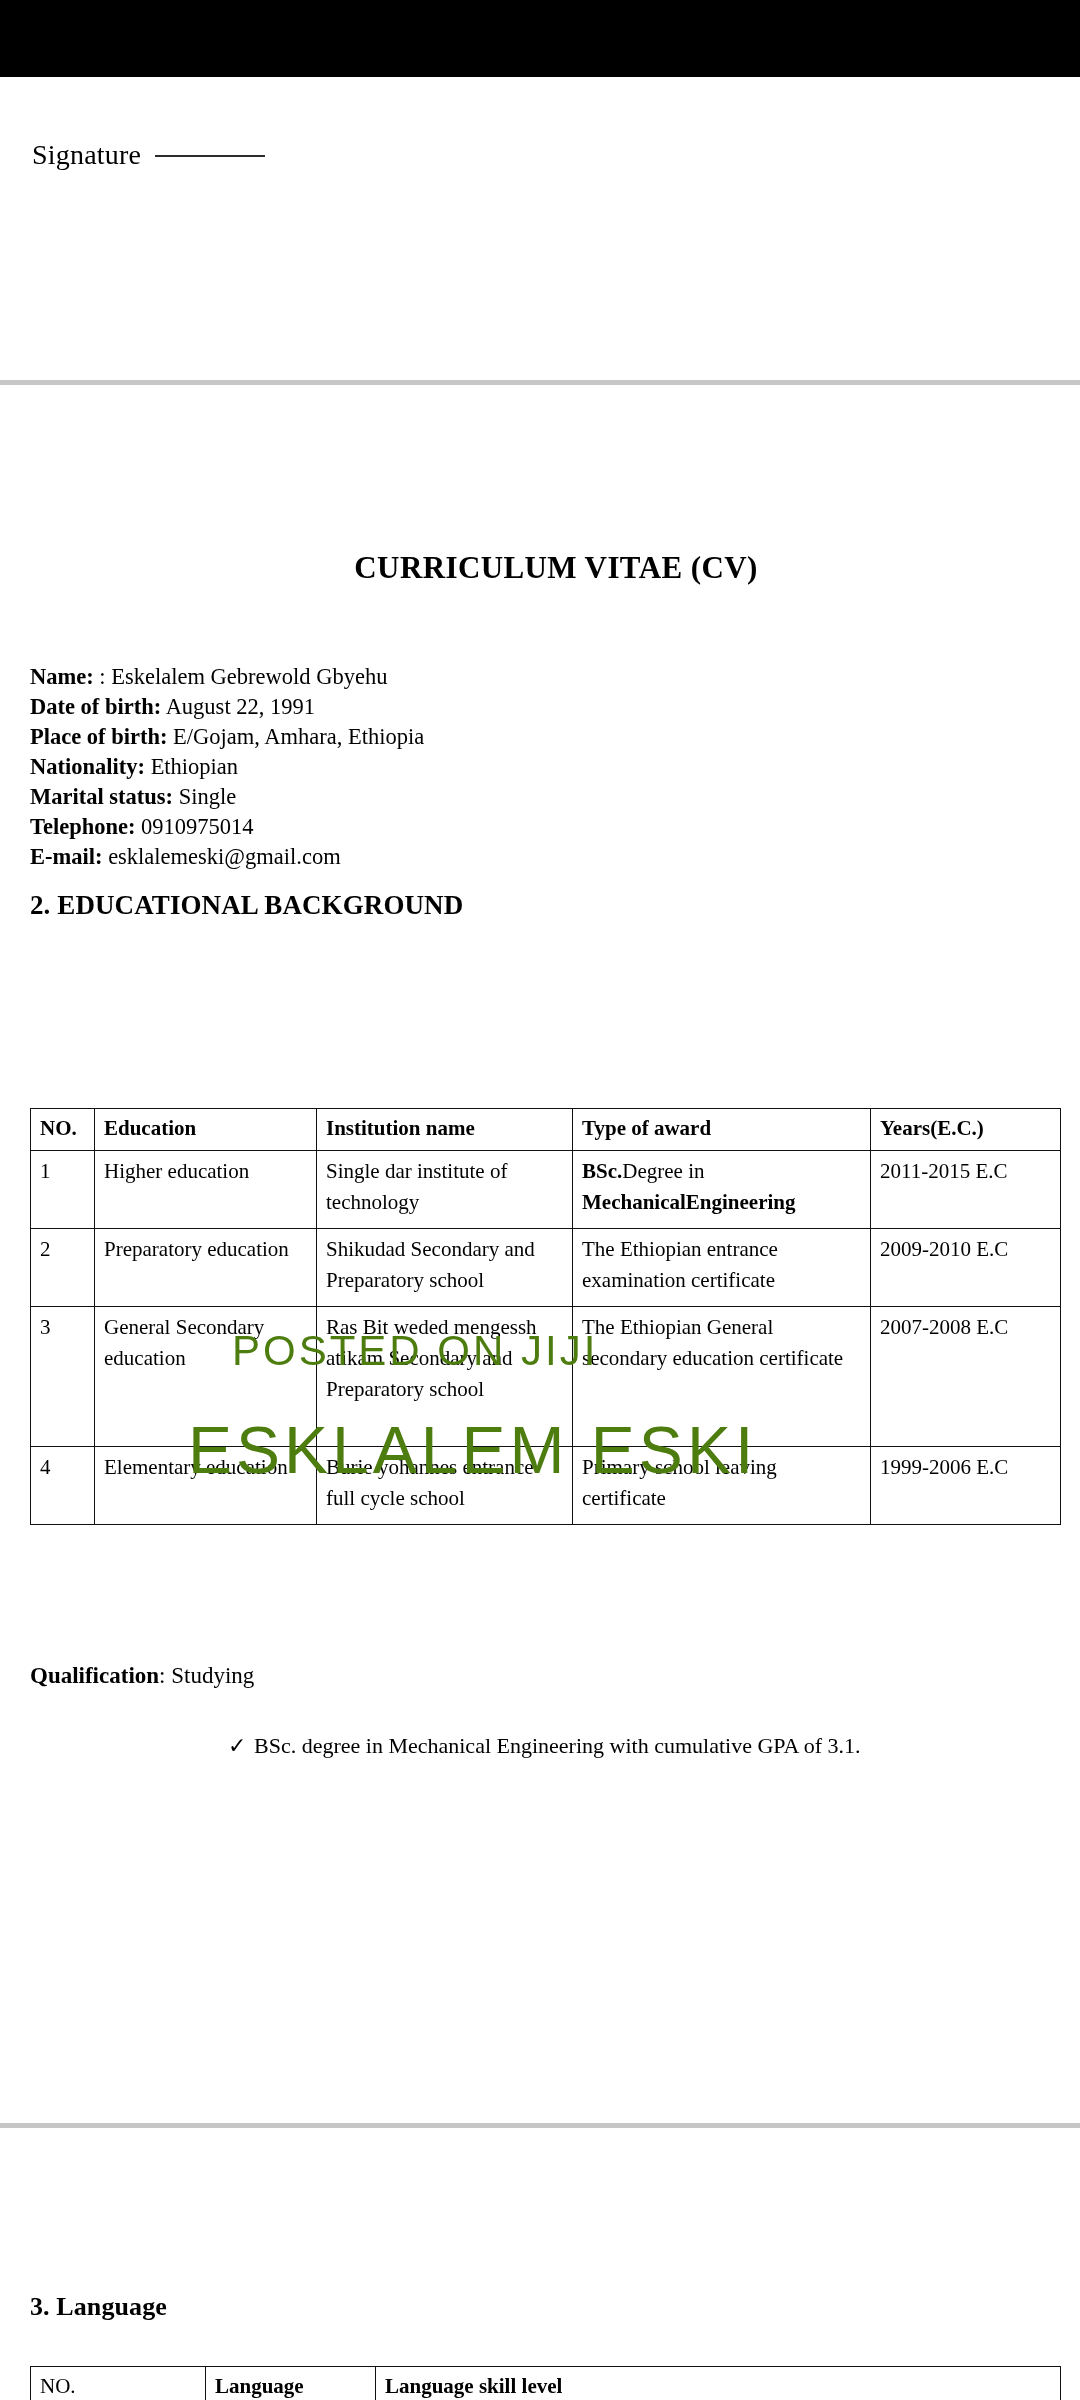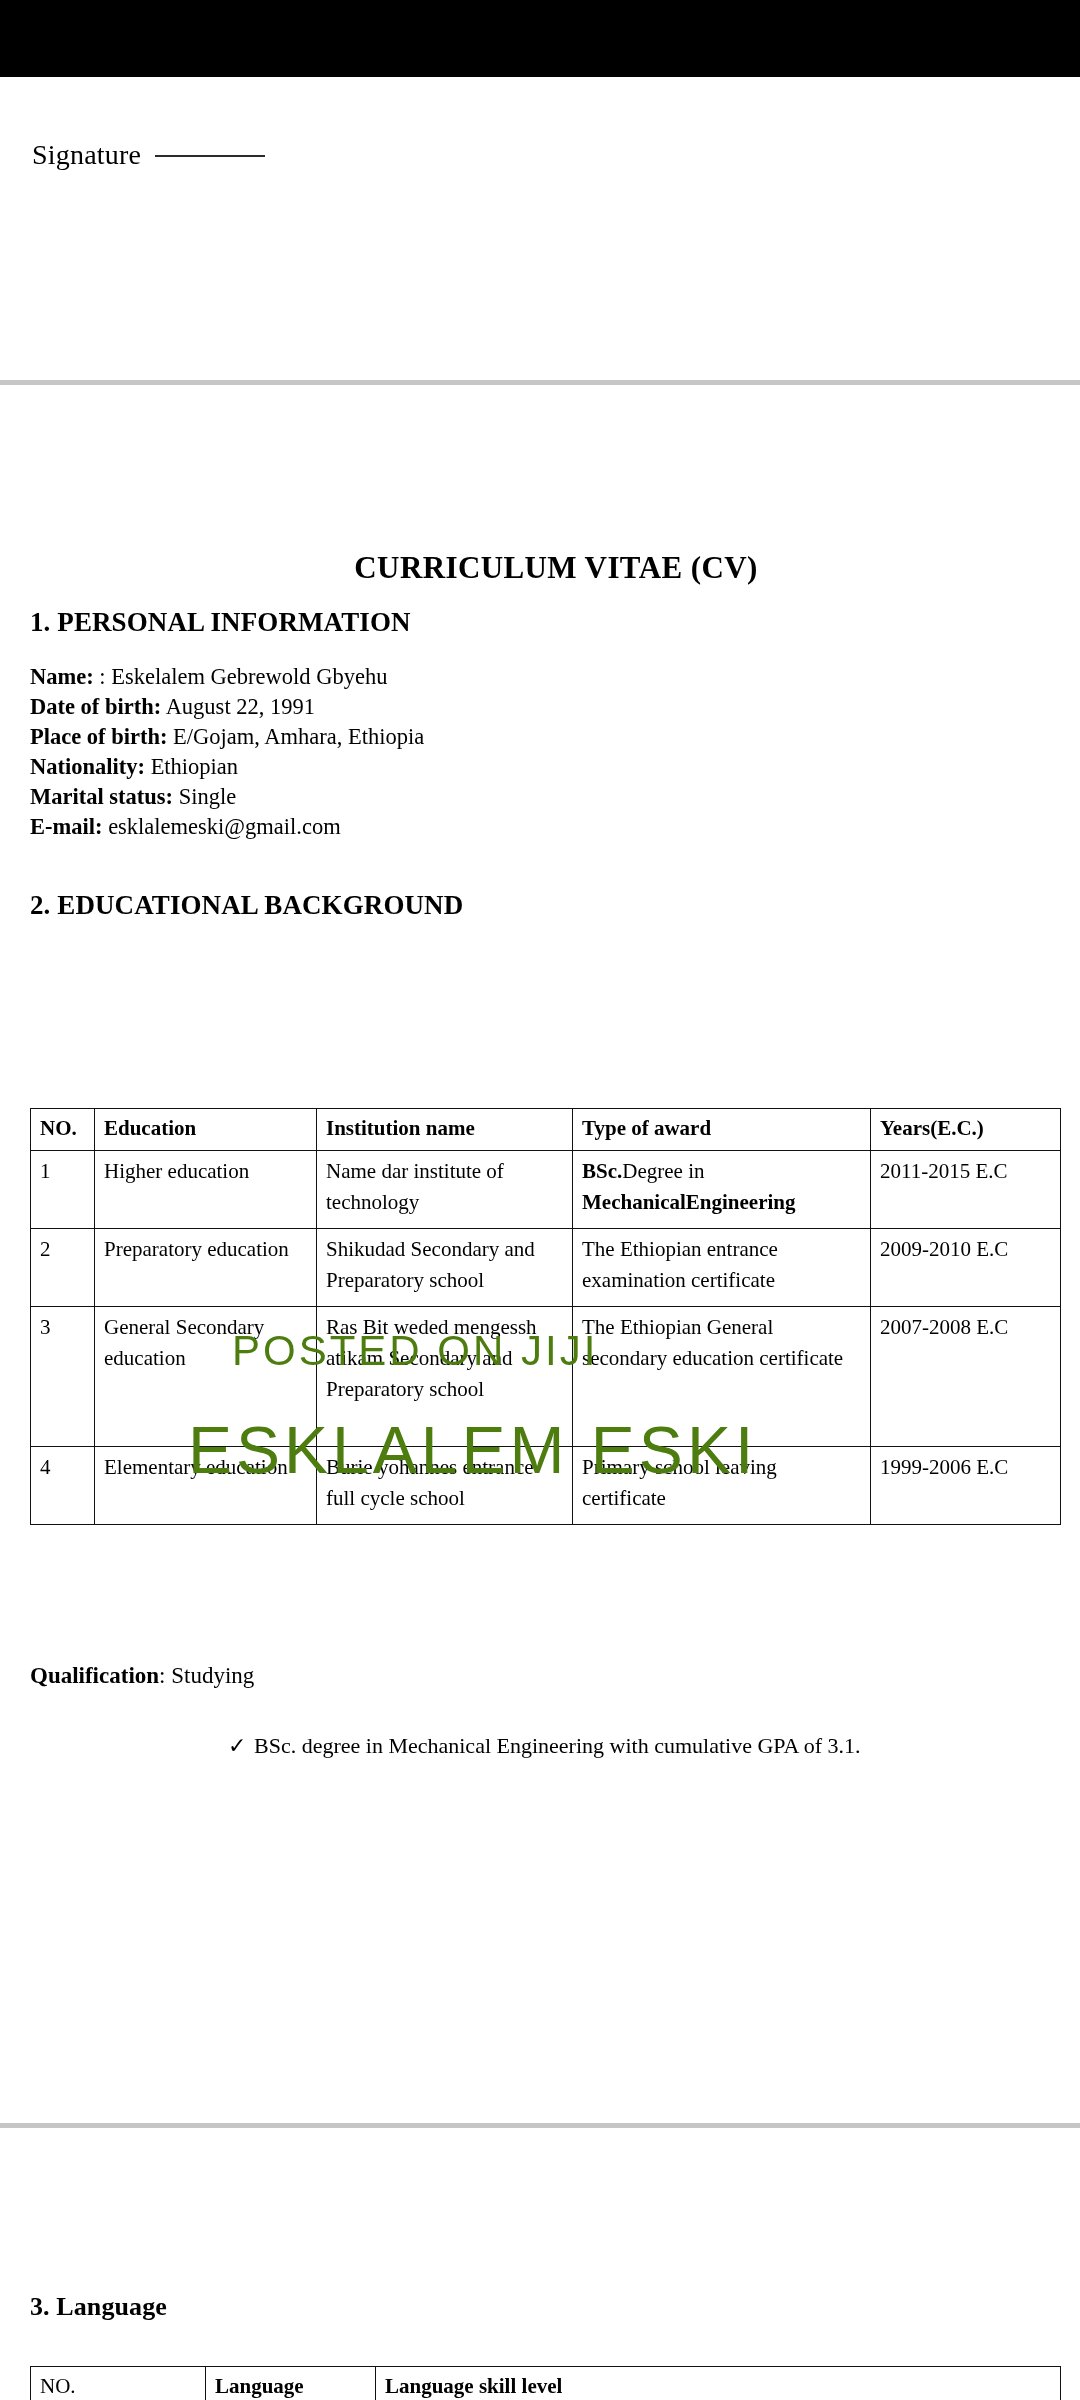--- a/index.html
+++ b/index.html
@@ -159,21 +159,20 @@
     <span class="sig-rule"></span>
   </div>
 </div>
 
 <div class="page-sep" style="top:380px;"></div>
 
 <div class="page" style="top:385px; height:1743px;">
 
   <h1 class="doc-title" style="position:absolute; top:165px; left:0; width:1080px;padding-left:16px;">CURRICULUM VITAE (CV)</h1>
 
-  <h2 class="sec-head" style="position:absolute; top:222px; left:30px;">1. PERSONAL INFORMATION</h2>
 
   <div style="position:absolute; top:277px; left:30px;">
     <p class="info-line">
       <b>Name:</b>
       <span>: Eskelalem Gebrewold Gbyehu</span>
     </p>
     <p class="info-line">
       <b>Date of birth:</b>
       <span>August 22, 1991</span>
     </p>
@@ -181,20 +180,24 @@
       <b>Place of birth:</b>
       <span>E/Gojam, Amhara, Ethiopia</span>
     </p>
     <p class="info-line">
       <b>Nationality:</b>
       <span>Ethiopian</span>
     </p>
     <p class="info-line">
       <b>Marital status:</b>
       <span>Single</span>
+    </p>
+    <p class="info-line">
+      <b>Telephone:</b>
+      <span>0910975014</span>
     </p>
     <p class="info-line">
       <b>E-mail:</b>
       <span>esklalemeski@gmail.com</span>
     </p>
   </div>
 
   <h2 class="sec-head" style="position:absolute; top:505px; left:30px;">2.  EDUCATIONAL BACKGROUND</h2>
 
   <table class="cv" style="position:absolute; top:723px; left:30px; width:1030px;">
@@ -211,21 +214,21 @@
         <th>Education</th>
         <th>Institution name</th>
         <th>Type of award</th>
         <th>Years(E.C.)</th>
       </tr>
     </thead>
     <tbody>
       <tr style="height:78px;">
         <td>1</td>
         <td>Higher education</td>
-        <td>Name dar institute of technology</td>
+        <td>Single dar institute of technology</td>
         <td><span class="strong-inline">BSc.</span><span>Degree in</span> <span class="strong-inline">MechanicalEngineering</span></td>
         <td>2011-2015 E.C</td>
       </tr>
       <tr style="height:78px;">
         <td>2</td>
         <td>Preparatory education</td>
         <td>Shikudad  Secondary and Preparatory  school</td>
         <td>The Ethiopian entrance examination certificate</td>
         <td>2009-2010 E.C</td>
       </tr>

